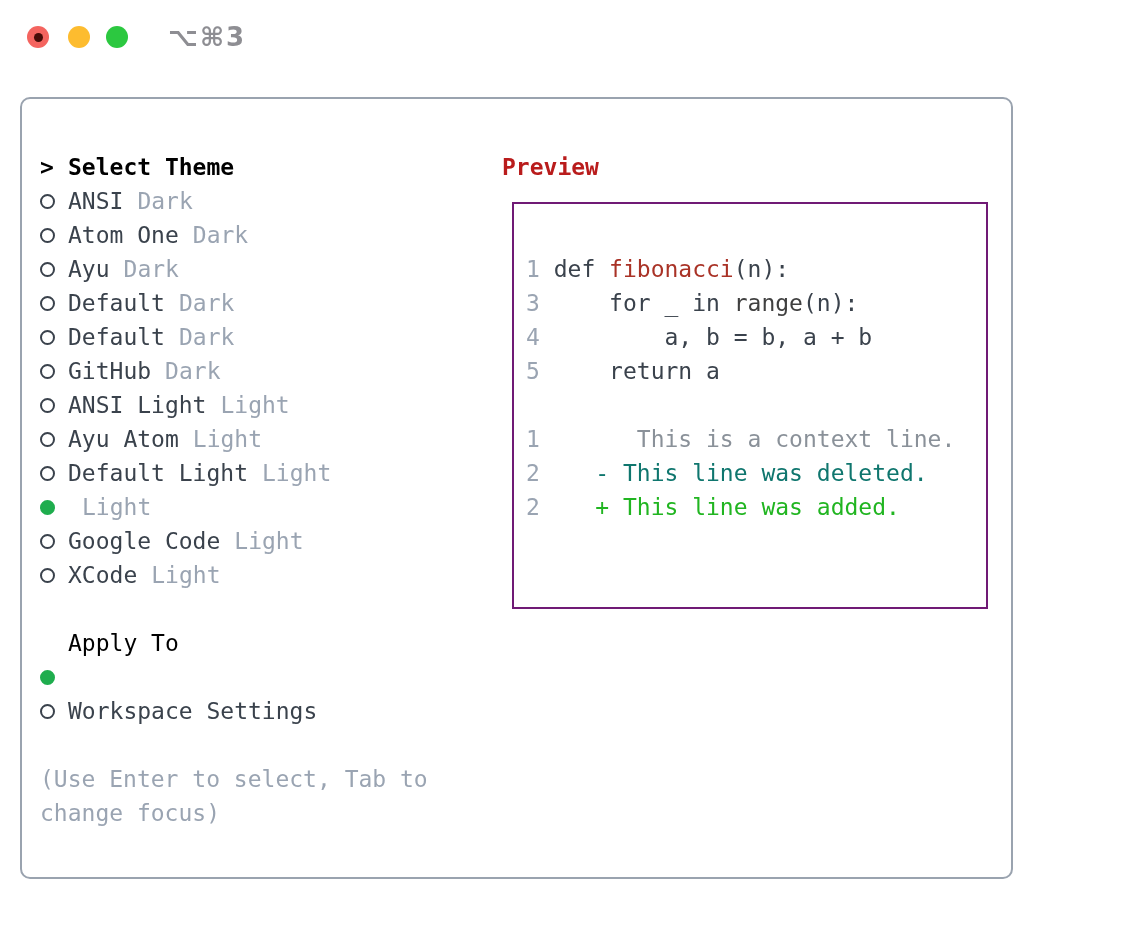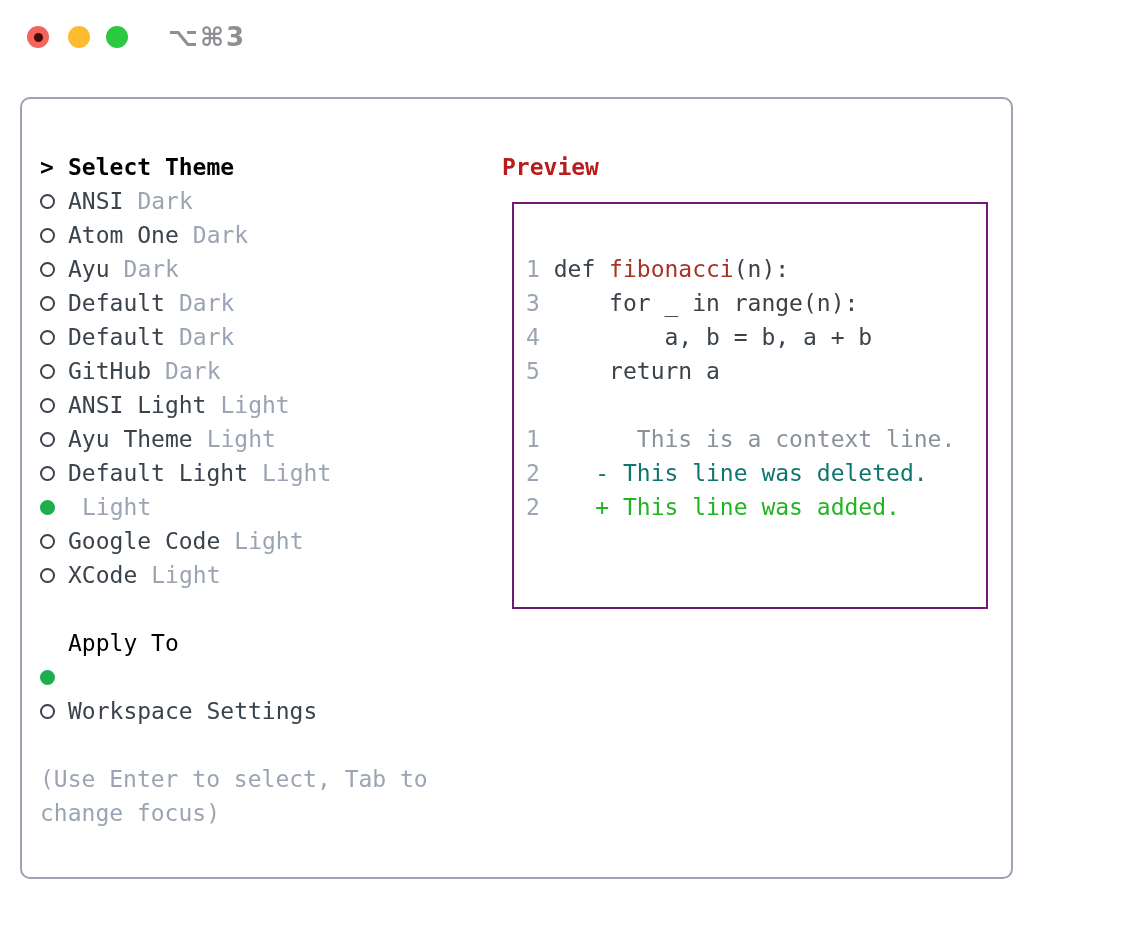--- a/index.html
+++ b/index.html
@@ -84,21 +84,21 @@
         <span class="hdr-prefix">&gt;</span><span class="hdr">Select Theme</span>
       </div>
       <div id="theme-list">
           <div class="row"><span class="bullet-slot"><span class="bullet"></span></span><span class="tname">ANSI</span><span class="variant">Dark</span></div>
           <div class="row"><span class="bullet-slot"><span class="bullet"></span></span><span class="tname">Atom One</span><span class="variant">Dark</span></div>
           <div class="row"><span class="bullet-slot"><span class="bullet"></span></span><span class="tname">Ayu</span><span class="variant">Dark</span></div>
           <div class="row"><span class="bullet-slot"><span class="bullet"></span></span><span class="tname">Default</span><span class="variant">Dark</span></div>
           <div class="row"><span class="bullet-slot"><span class="bullet"></span></span><span class="tname">Default</span><span class="variant">Dark</span></div>
           <div class="row"><span class="bullet-slot"><span class="bullet"></span></span><span class="tname">GitHub</span><span class="variant">Dark</span></div>
           <div class="row"><span class="bullet-slot"><span class="bullet"></span></span><span class="tname">ANSI Light</span><span class="variant">Light</span></div>
-          <div class="row"><span class="bullet-slot"><span class="bullet"></span></span><span class="tname">Ayu Theme</span><span class="variant">Light</span></div>
+          <div class="row"><span class="bullet-slot"><span class="bullet"></span></span><span class="tname">Ayu Atom</span><span class="variant">Light</span></div>
           <div class="row"><span class="bullet-slot"><span class="bullet"></span></span><span class="tname">Default Light</span><span class="variant">Light</span></div>
           <div class="row"><span class="bullet-slot"><span class="bullet selected"></span></span><span class="variant">Light</span></div>
           <div class="row"><span class="bullet-slot"><span class="bullet"></span></span><span class="tname">Google Code</span><span class="variant">Light</span></div>
           <div class="row"><span class="bullet-slot"><span class="bullet"></span></span><span class="tname">XCode</span><span class="variant">Light</span></div>
         </div>
       <div class="row spacer"></div>
       <div class="row">
         <span class="apply-indent"></span><span class="apply-hdr">Apply To</span>
       </div>
       <div id="apply-list">

